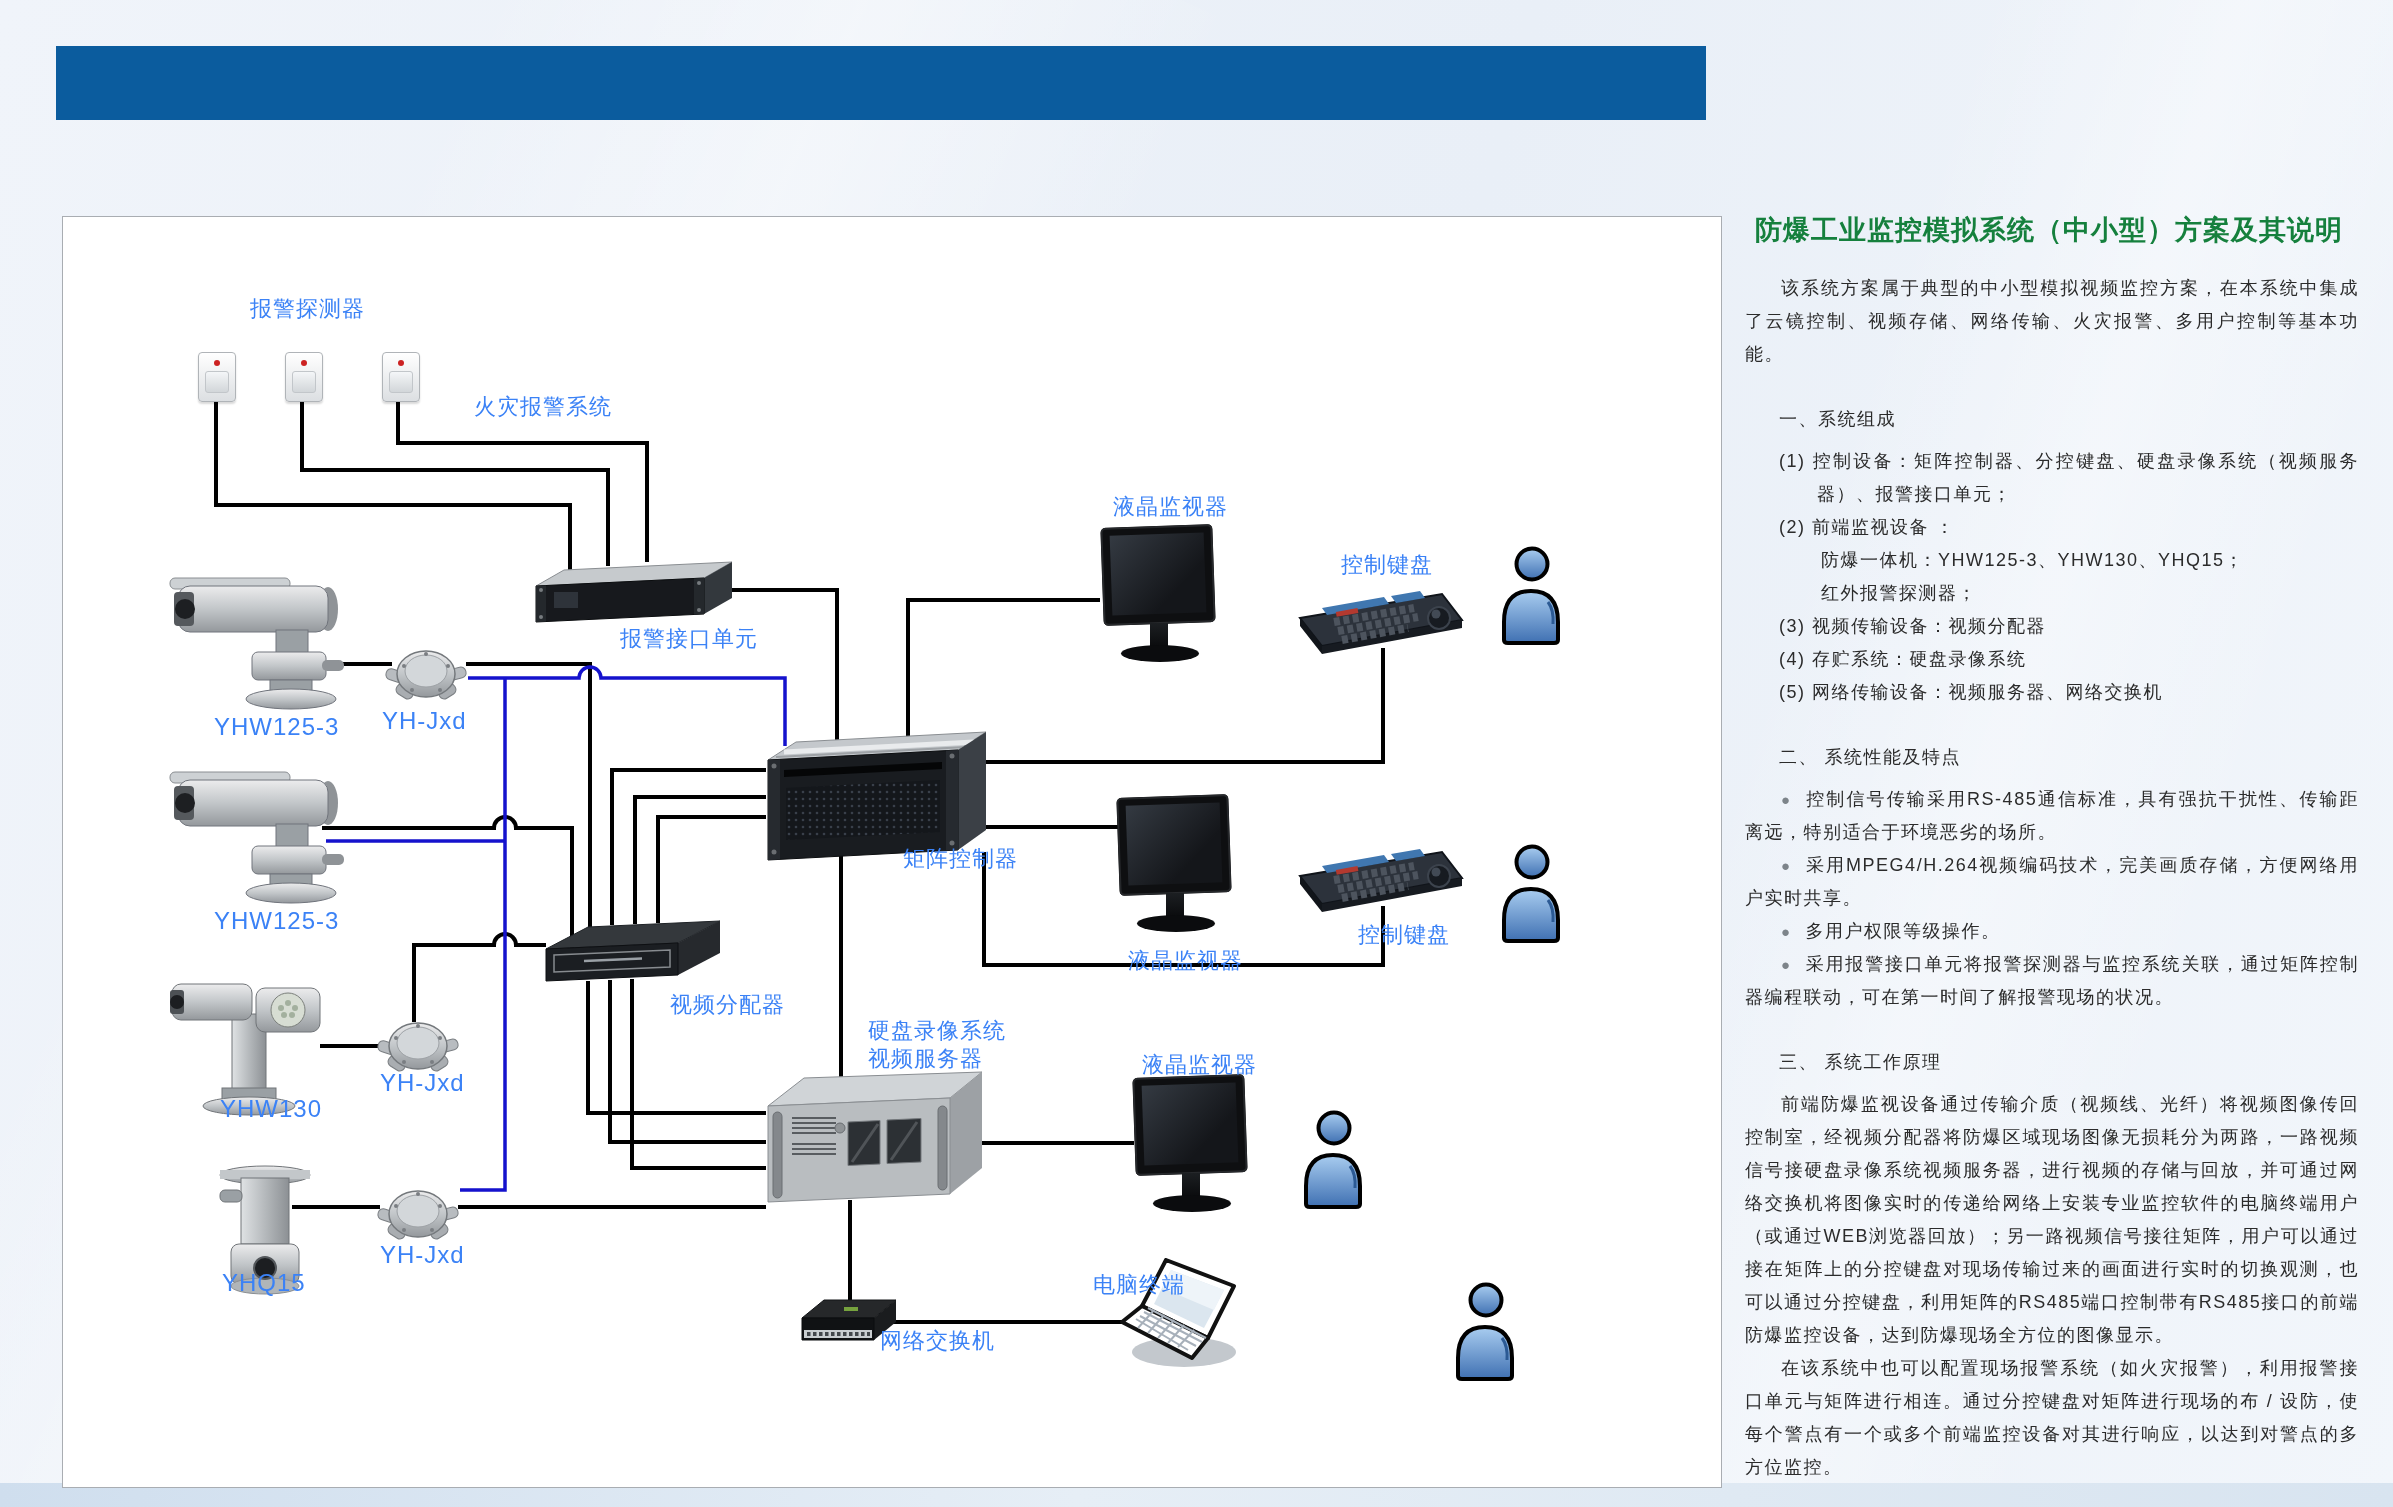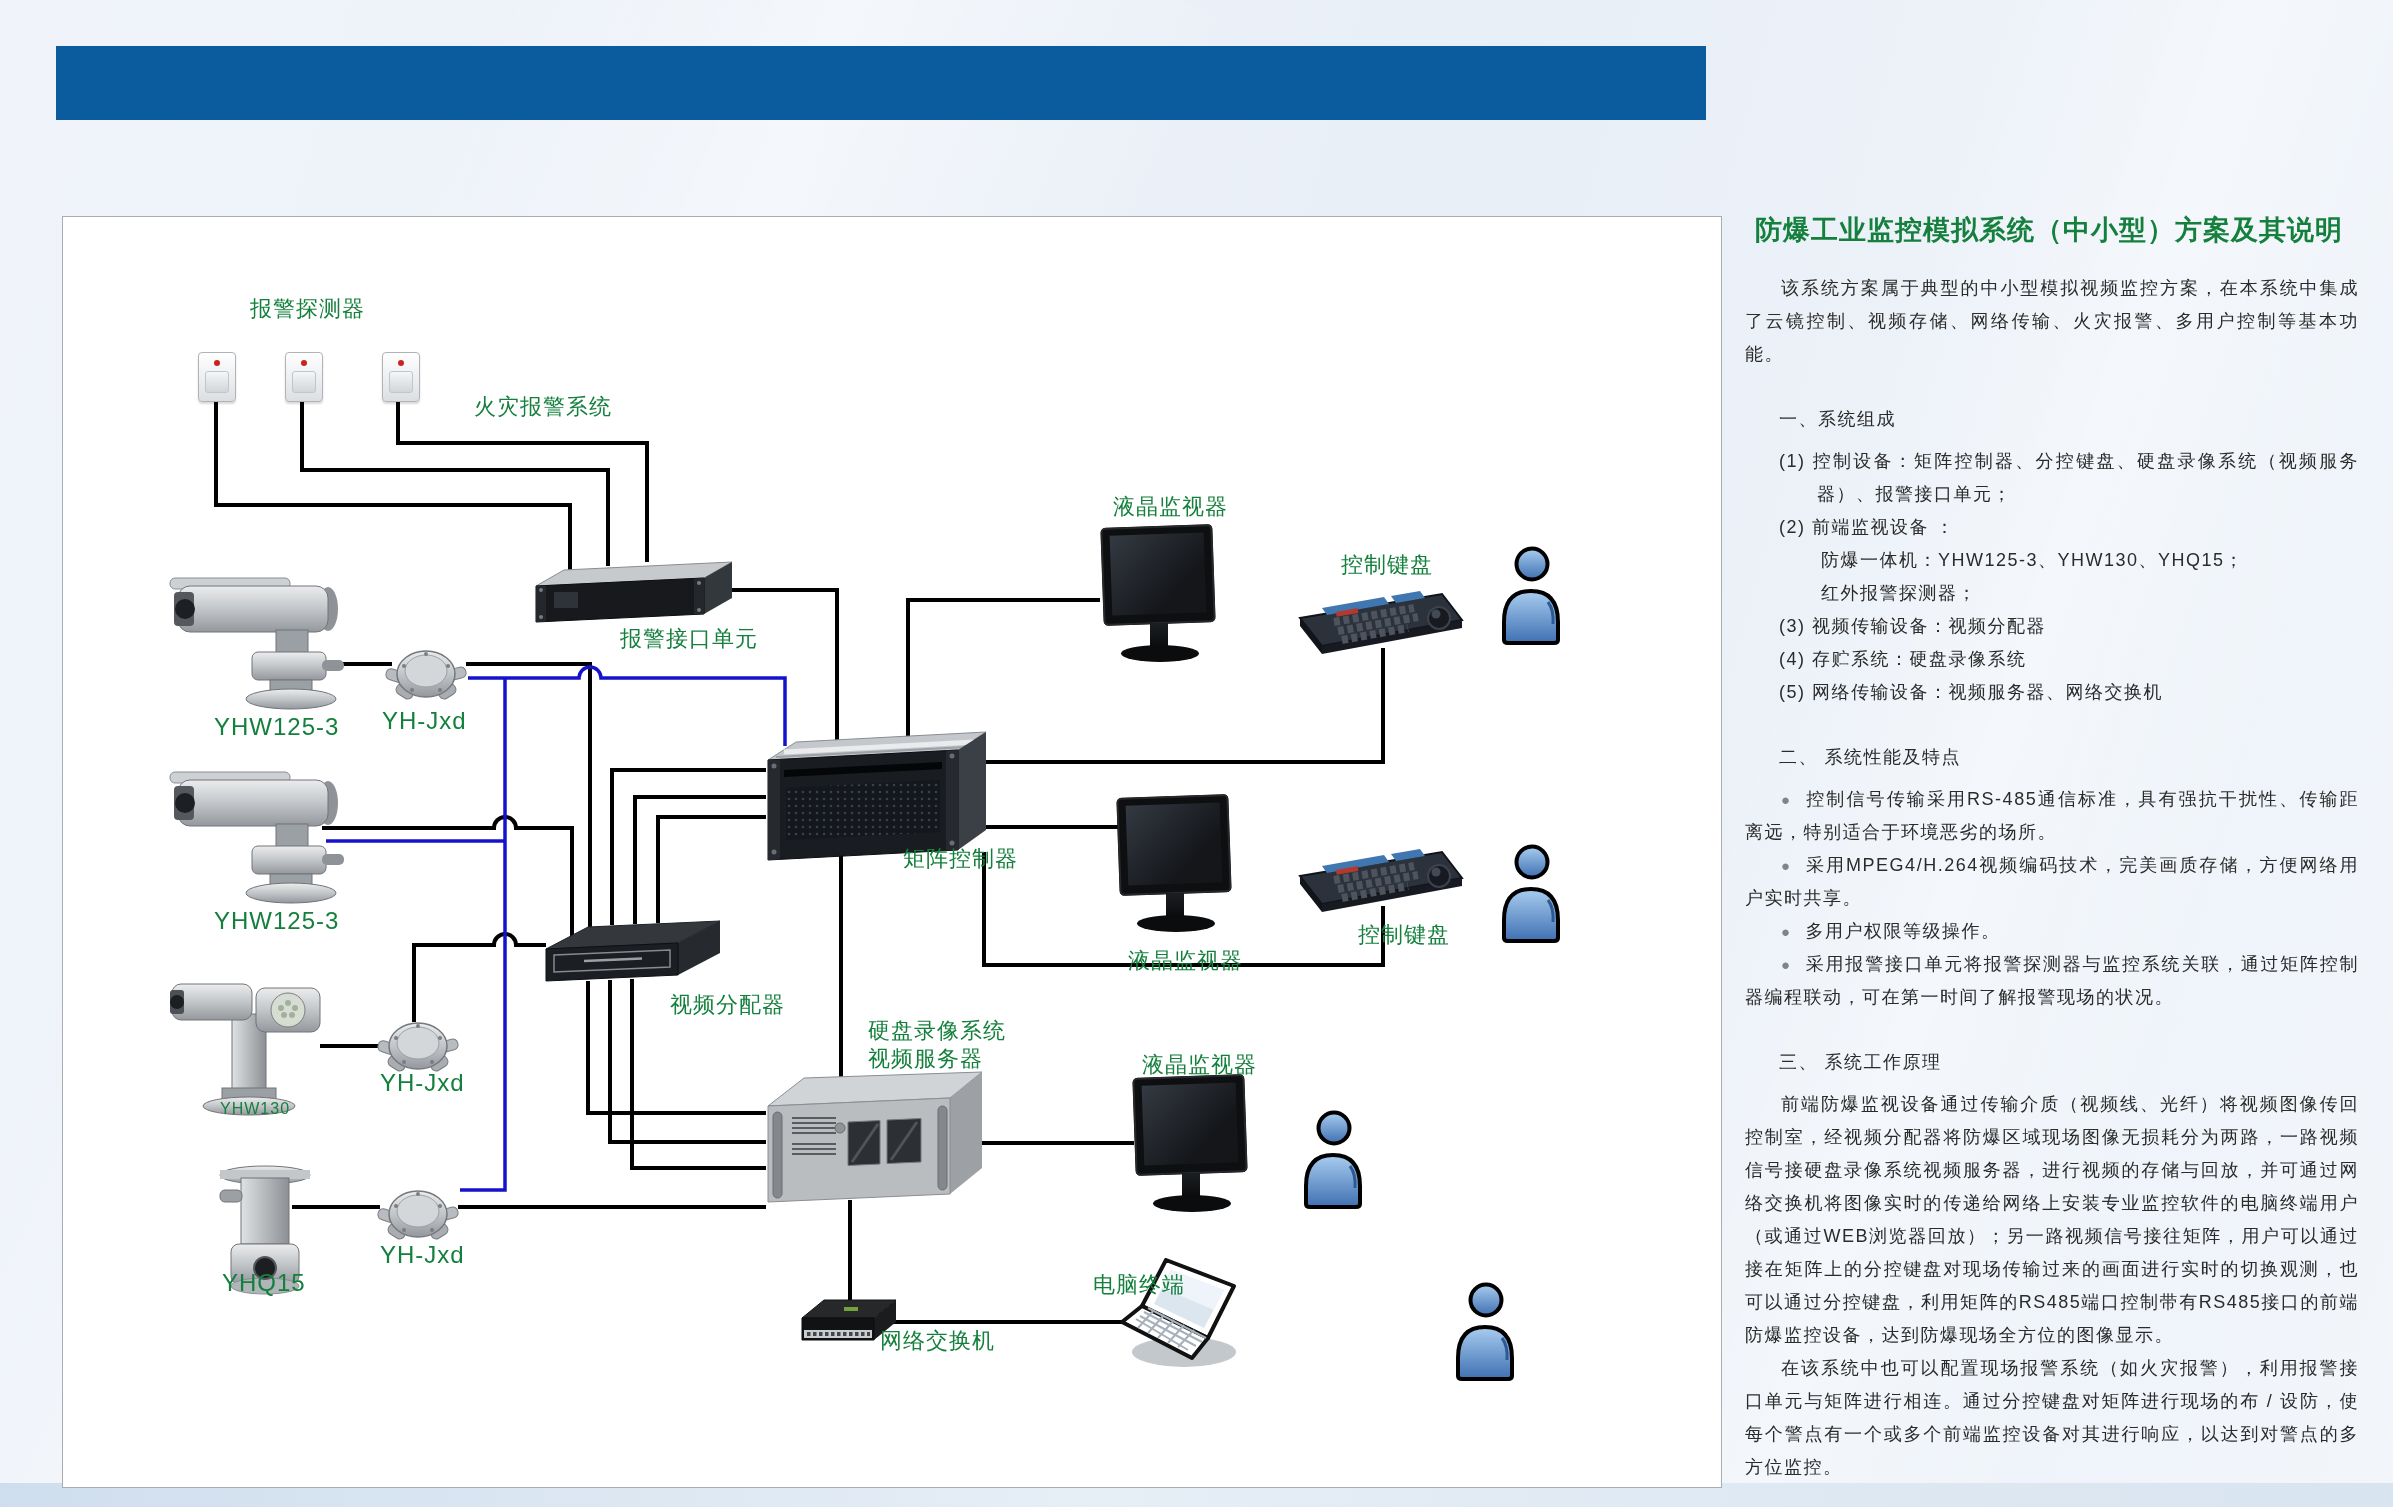--- a/index.html
+++ b/index.html
@@ -17,21 +17,21 @@
   .swoosh.b{left:1750px;top:-200px;width:500px;height:1900px;transform:rotate(18deg);
     background:linear-gradient(90deg,rgba(255,255,255,0) 0%,rgba(255,255,255,.7) 50%,rgba(255,255,255,0) 100%);}
   .bottom-band{position:absolute;left:0;bottom:0;width:100%;height:24px;
     background:linear-gradient(90deg,#cfdeee 0%,#e6eef6 45%,#d8e4f0 100%);}
   .header-bar{position:absolute;left:56px;top:46px;width:1650px;height:74px;background:var(--header-bar,#0b5c9e);}
   .diagram-panel{position:absolute;left:62px;top:216px;width:1658px;height:1270px;background:#fff;border:1px solid #a9adb2;}
 
   .wires{position:absolute;left:0;top:0;width:2393px;height:1507px;pointer-events:none;}
 
   .dev{position:absolute;}
-  .dlabel{position:absolute;font-size:22px;line-height:26px;color:#15803d;white-space:nowrap;letter-spacing:1px;}
+  .dlabel{position:absolute;font-size:22px;line-height:26px;color:#3b82f6;white-space:nowrap;letter-spacing:1px;}
 
   
   .detector{position:absolute;width:36px;height:48px;background:linear-gradient(#ffffff,#dcdfe2);
     border:1px solid #b0b4b8;border-radius:4px;box-shadow:0 2px 2px rgba(0,0,0,.15);}
   .detector .led{position:absolute;left:15px;top:7px;width:6px;height:6px;border-radius:50%;background:#cc2222;}
   .detector .lens{position:absolute;left:6px;top:18px;width:22px;height:20px;border-radius:3px;
     background:linear-gradient(#f4f6f8,#d2d6d9);border:1px solid #c2c6ca;}
 
   
   .monitor{position:absolute;width:120px;height:148px;}
@@ -249,21 +249,21 @@
         <circle cx="120" cy="35" r="3"></circle>
         <circle cx="113" cy="40" r="3"></circle>
         <circle cx="127" cy="40" r="3"></circle>
         <circle cx="116" cy="47" r="3"></circle>
         <circle cx="124" cy="47" r="3"></circle>
       </g>
     <rect x="54" y="120" width="54" height="12" fill="#9aa0a4" stroke="#707478"></rect>
     <ellipse cx="81" cy="138" rx="46" ry="9" fill="url(#metal)" stroke="#707478"></ellipse>
   </svg>
 </div>
-<div class="dlabel" style="left:220px;top:1096px;font-size:16px">YHW130</div>
+<div class="dlabel" style="left:220px;top:1096px;font-size:24px">YHW130</div>
 
 <div class="dev" style="left:376px;top:1016px;width:84px;height:62px">
   <svg width="84" height="62" viewBox="0 0 84 62">
     <rect x="2" y="26" width="18" height="11" rx="5" fill="#b8bcc0" stroke="#7a7e82" transform="rotate(18 11 31)"></rect>
     <rect x="64" y="24" width="18" height="11" rx="5" fill="#b8bcc0" stroke="#7a7e82" transform="rotate(-14 73 29)"></rect>
     <rect x="12" y="42" width="18" height="11" rx="5" fill="#a9adb1" stroke="#7a7e82" transform="rotate(32 21 47)"></rect>
     <rect x="54" y="42" width="18" height="11" rx="5" fill="#a9adb1" stroke="#7a7e82" transform="rotate(-32 63 47)"></rect>
     <ellipse cx="42" cy="30" rx="29" ry="23" fill="url(#metal)" stroke="#74787c" stroke-width="1.5"></ellipse>
     <ellipse cx="42" cy="27" rx="21" ry="16" fill="#d3d7da" stroke="#9da1a5"></ellipse>
     <g fill="#7a7e82">

